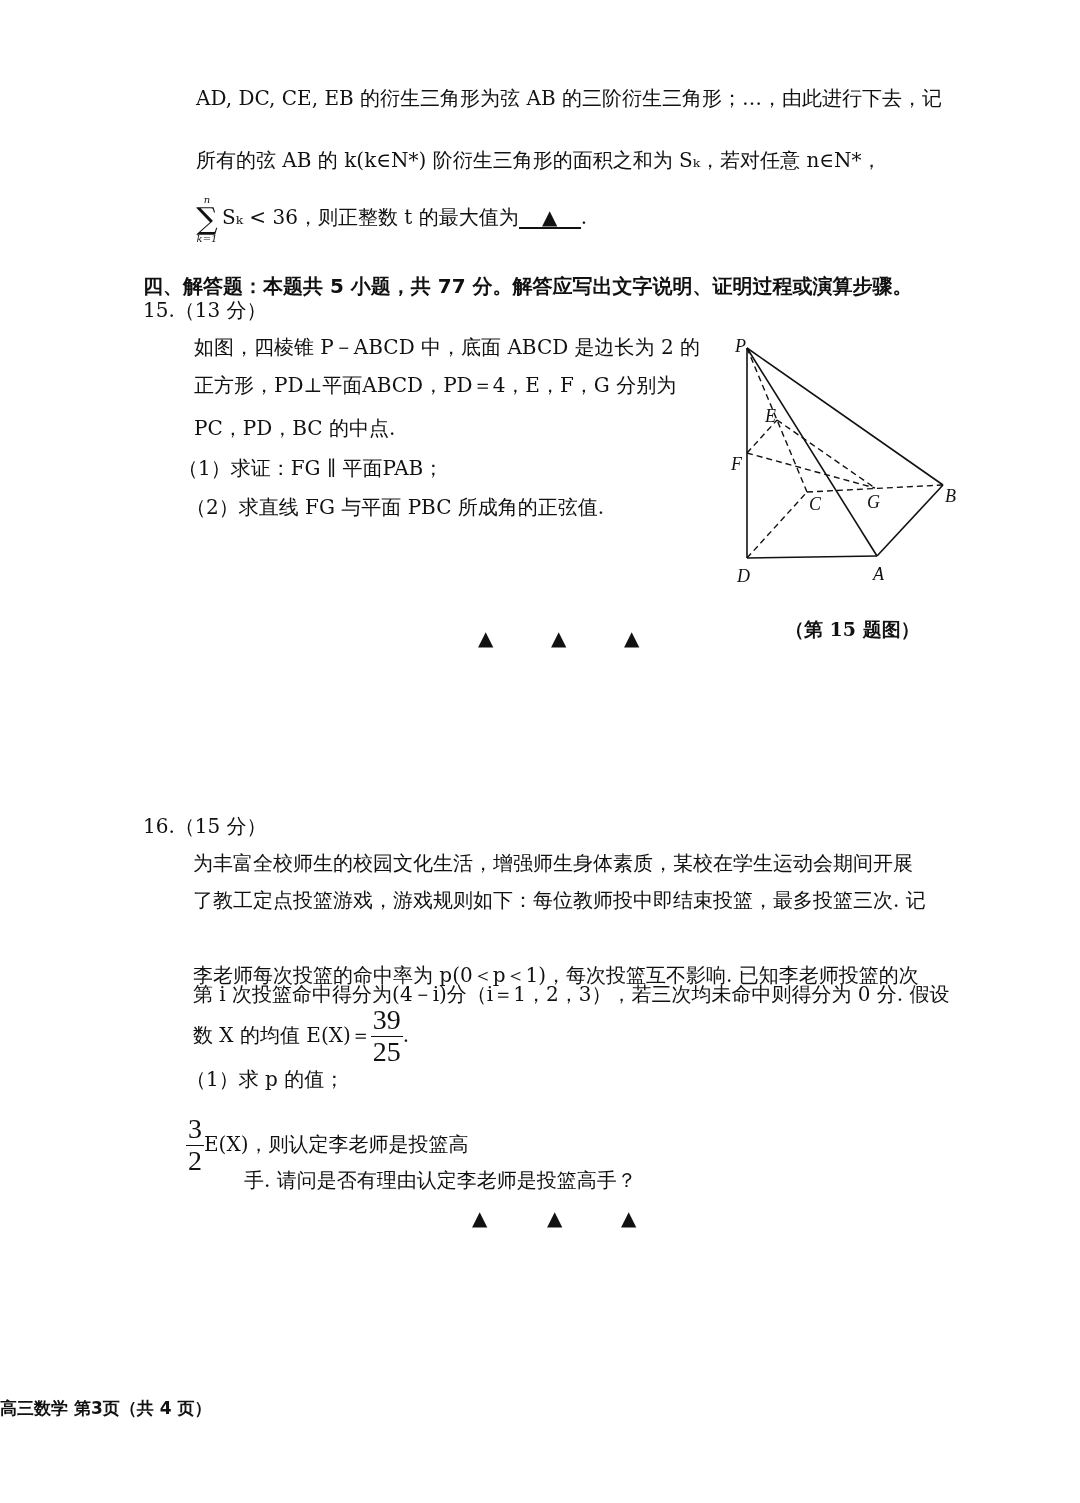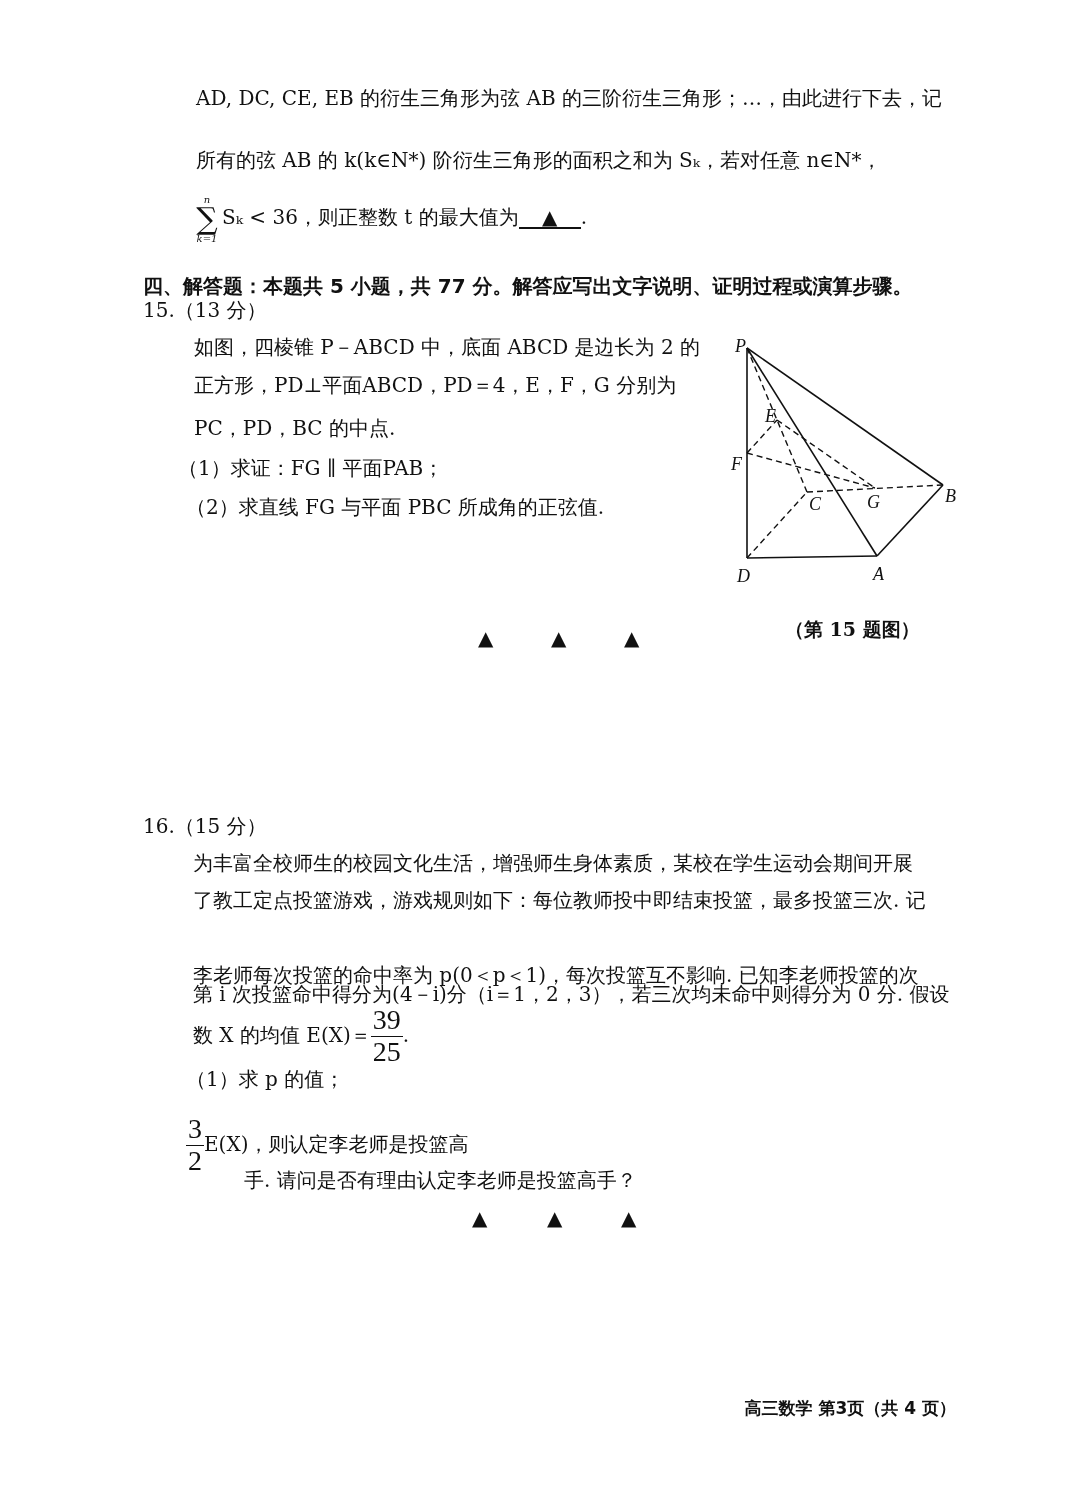--- a/index.html
+++ b/index.html
@@ -10,21 +10,21 @@
   .sigma { position: absolute; left: 195px; top: 194px; width: 24px; text-align: center; }
   .sigma .top, .sigma .bot { font-size: 10px; font-style: italic; display: block; }
   .sigma .sym { font-size: 30px; display: block; line-height: 28px; }
   .blank { display: inline-block; width: 62px; border-bottom: 2px solid #111; text-align: center; }
   .frac { display: inline-block; vertical-align: middle; text-align: center; font-family: "Liberation Serif", serif; font-size: 28px; line-height: 1.1; }
   .frac .num { display: block; border-bottom: 1.5px solid #111; padding: 0 2px; }
   .frac .den { display: block; padding: 0 2px; }
   .tri { position: absolute; font-size: 20px; }
   .fig { position: absolute; left: 725px; top: 330px; width: 260px; height: 260px; }
   .caption { position: absolute; left: 785px; top: 617px; font-size: 19px; font-weight: bold; }
-  .footer { position: absolute; left: 0; width: 956px; top: 1397px; text-align: right; font-size: 17px; font-weight: bold; font-family: "DejaVu Sans", sans-serif; }
+  .footer { position: absolute; left: 0; width: 956px; top: 1397px; text-align: left; font-size: 17px; font-weight: bold; font-family: "DejaVu Sans", sans-serif; }
 </style>
 </head>
 <body>
 
 <div class="ln" style="left:196px; top:88px;">AD, DC, CE, EB 的衍生三角形为弦 AB 的三阶衍生三角形；…，由此进行下去，记</div>
 <div class="ln" style="left:196px; top:150px;">所有的弦 AB 的 k(k∈N*) 阶衍生三角形的面积之和为 Sₖ，若对任意 n∈N*，</div>
 
 <div class="sigma">
   <span class="top">n</span>
   <span class="sym">∑</span>

